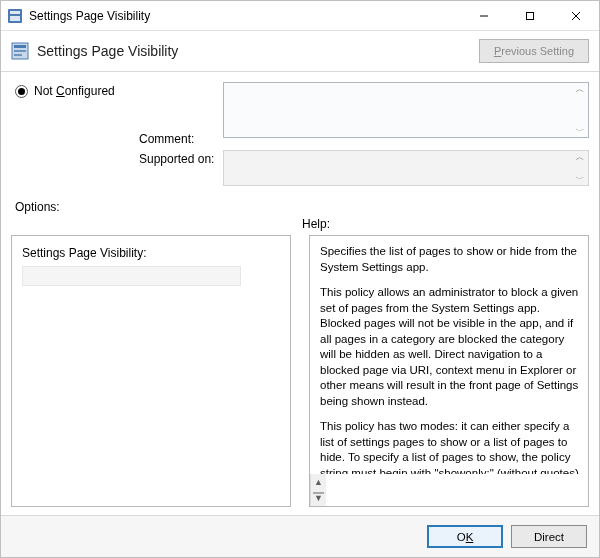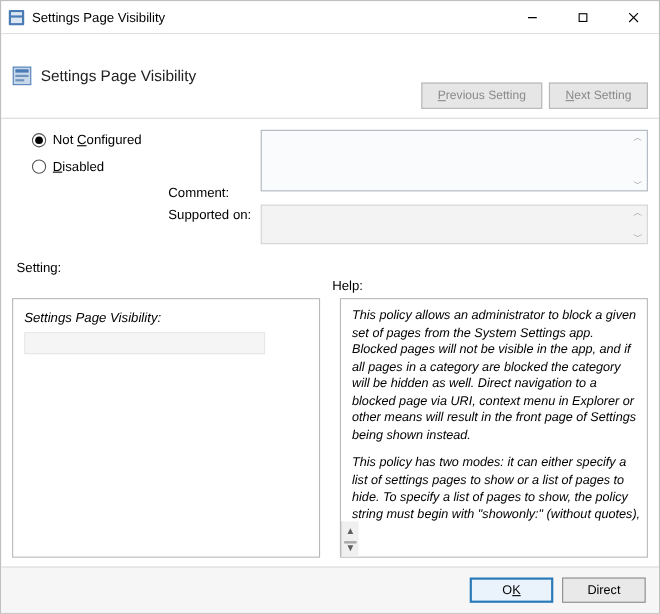--- a/index.html
+++ b/index.html
@@ -54,29 +54,28 @@
   .nav-btn {
     height: 24px;
     padding: 0 14px;
     margin-left: 6px;
     border: 1px solid #b5b5b5;
     background: #e6e6e6;
     color: #8a8a8a;
     font-size: 11px;
     display: inline-flex;
     align-items: center;
-    margin-top: 36px;
   }
   .nav-btn .ul { text-decoration: underline; }
   
   .upper {
     display: grid;
     grid-template-columns: 120px 80px 1fr;
     column-gap: 4px;
-    padding: 10px 10px 4px 28px;
+    padding: 10px 10px 4px 14px;
   }
   .radios { grid-column: 1; grid-row: 1 / span 3; display: flex; flex-direction: column; gap: 10px; padding-top: 2px;}
   .radio-item { display: flex; align-items: center; gap: 6px; }
   .radio-circle {
     width: 13px; height: 13px; border: 1px solid #555; border-radius: 50%;
     display: inline-flex; align-items: center; justify-content: center;
     background:#fff;
   }
   .radio-dot { width: 7px; height: 7px; border-radius: 50%; background: #000; }
   .radio-label .ul { text-decoration: underline; }
@@ -109,21 +108,20 @@
     padding: 10px 10px 4px 14px;
   }
   .labels-row .left { width: 50%; }
   .labels-row .right { width: 50%; margin-top: 17px; }
   .lower {
     flex: 1;
     display: flex;
     gap: 18px;
     padding: 0 10px 8px 10px;
     min-height: 0;
-    font-style: italic;
   }
   .panel {
     border: 1px solid #b8b8b8;
     background: #fff;
     flex: 1;
     position: relative;
     display: flex;
     flex-direction: column;
     min-height: 0;
   }
@@ -219,71 +217,65 @@
       <rect x="1" y="1" width="16" height="16" fill="#c8d8ea" stroke="#4a7bb5"></rect>
       <rect x="3" y="3" width="12" height="3" fill="#4a7bb5"></rect>
       <rect x="3" y="8" width="12" height="2" fill="#6f94bb"></rect>
       <rect x="3" y="12" width="8" height="2" fill="#6f94bb"></rect>
     </svg>
   </span>
   <span class="header-title">Settings Page Visibility</span>
   <div class="nav-btn">
     <span><span class="ul">P</span>revious Setting</span>
   </div>
-  <div class="nav-btn">
-    <span><span class="ul">N</span>ext Setting</span>
-  </div>
 </div>
 
 <div class="upper">
   <div class="radios">
     <label class="radio-item">
       <span class="radio-circle">
           <span class="radio-dot"></span>
         </span>
       <span class="radio-label">Not <span class="ul">C</span>onfigured</span>
     </label>
-    <label class="radio-item">
-      <span class="radio-circle"></span>
-      <span class="radio-label"><span class="ul">D</span>isabled</span>
-    </label>
   </div>
 
   <div class="lbl-comment">Comment:</div>
   <div class="comment-box">
     <div class="mini-spin">
         <span>︿</span>
         <span>﹀</span>
       </div>
   </div>
 
   <div class="lbl-supported">Supported on:</div>
   <div class="supported-box">
     <div class="mini-spin">
         <span>︿</span>
         <span>﹀</span>
       </div>
   </div>
 </div>
 
 <div class="labels-row">
-  <div class="left">Setting:</div>
+  <div class="left">Options:</div>
   <div class="right">Help:</div>
 </div>
 
 <div class="lower">
   <div class="panel">
     <div class="options-inner">
       <div class="opt-field-label">Settings Page Visibility:</div>
       <div class="opt-field-input"></div>
     </div>
   </div>
 
   <div class="panel help-panel">
     <div class="help-text">
+      <p>Specifies the list of pages to show or hide from the System Settings app.</p>
       <p>This policy allows an administrator to block a given set of pages from the System Settings app. Blocked pages will not be visible in the app, and if all pages in a category are blocked the category will be hidden as well. Direct navigation to a blocked page via URI, context menu in Explorer or other means will result in the front page of Settings being shown instead.</p>
       <p>This policy has two modes: it can either specify a list of settings pages to show or a list of pages to hide. To specify a list of pages to show, the policy string must begin with "showonly:" (without quotes), and to specify a list of pages to hide, it must begin with "hide:". If a page in a showonly list would normally be hidden for other reasons (such as a missing hardware device), this policy will not force that page to appear. After this, the policy string must contain a semicolon-delimited list of settings page identifiers. The identifier for any given settings page is the published URI for that page,</p>
     </div>
     <div class="vscroll">
       <div class="arrow">▲</div>
       <div class="track">
         <div class="thumb"></div>
       </div>
       <div class="arrow">▼</div>
     </div>

